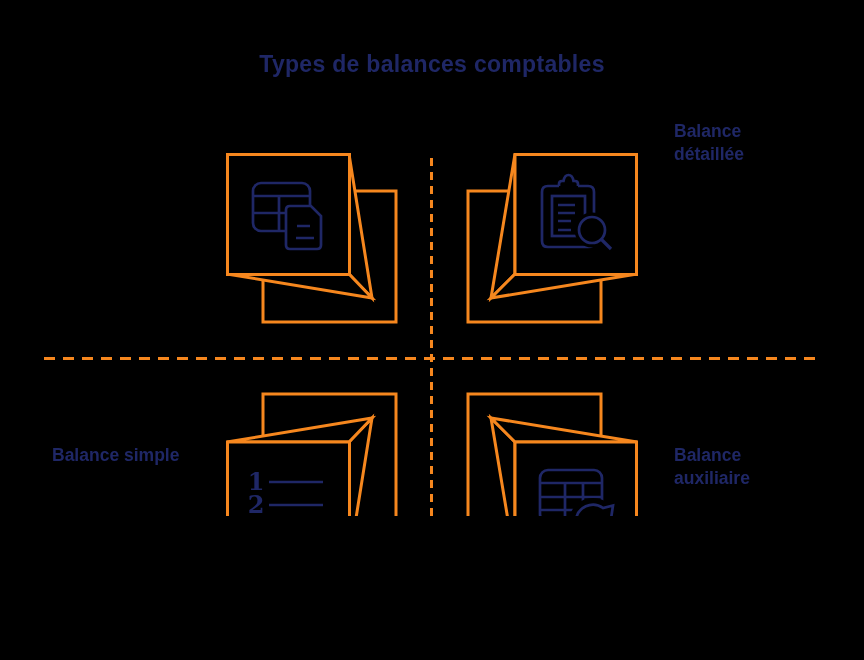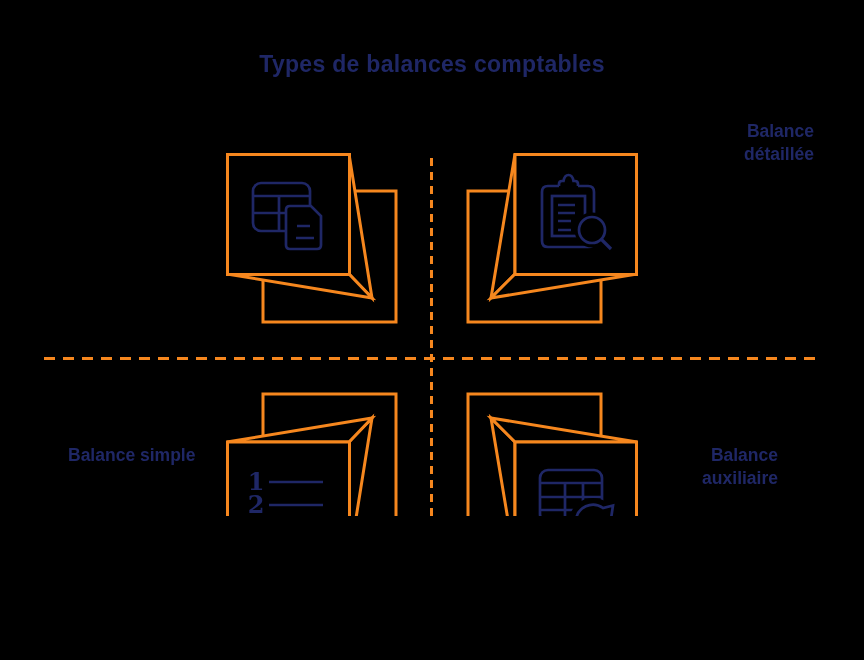--- a/index.html
+++ b/index.html
@@ -21,23 +21,23 @@
     text-align:center;
     color:var(--navy);
     font-size:23px; font-weight:700; letter-spacing:.3px;
   }
   .label{
     position:absolute;
     color:var(--navy);
     font-weight:700; font-size:17.5px; line-height:23px;
   }
   .label-tl{ left:44px;  top:108px; width:150px; text-align:center; }
-  .label-tr{ left:710px; top:120px; width:104px; text-align:right; }
-  .label-bl{ left:52px;  top:444px; width:200px; text-align:left;margin-left:16px; }
-  .label-br{ left:674px; top:444px; width:104px; text-align:right; }
+  .label-tr{ left:674px; top:120px; width:104px; text-align:left; }
+  .label-bl{ left:52px;  top:444px; width:200px; text-align:left; }
+  .label-br{ left:674px; top:444px; width:104px; text-align:left; }
   .divider-h{
     position:absolute; left:44px; top:357px; width:774px; height:3px;
     background:repeating-linear-gradient(90deg, var(--accent-orange) 0 11px, transparent 11px 19px);
   }
   .divider-v{
     position:absolute; left:430px; top:158px; width:3px; height:399px;
     background:repeating-linear-gradient(180deg, var(--accent-orange) 0 8px, transparent 8px 14px);
   }
   svg.box{ position:absolute; overflow:visible; }
   .o{ stroke:var(--accent-orange); stroke-width:3; fill:none; }

